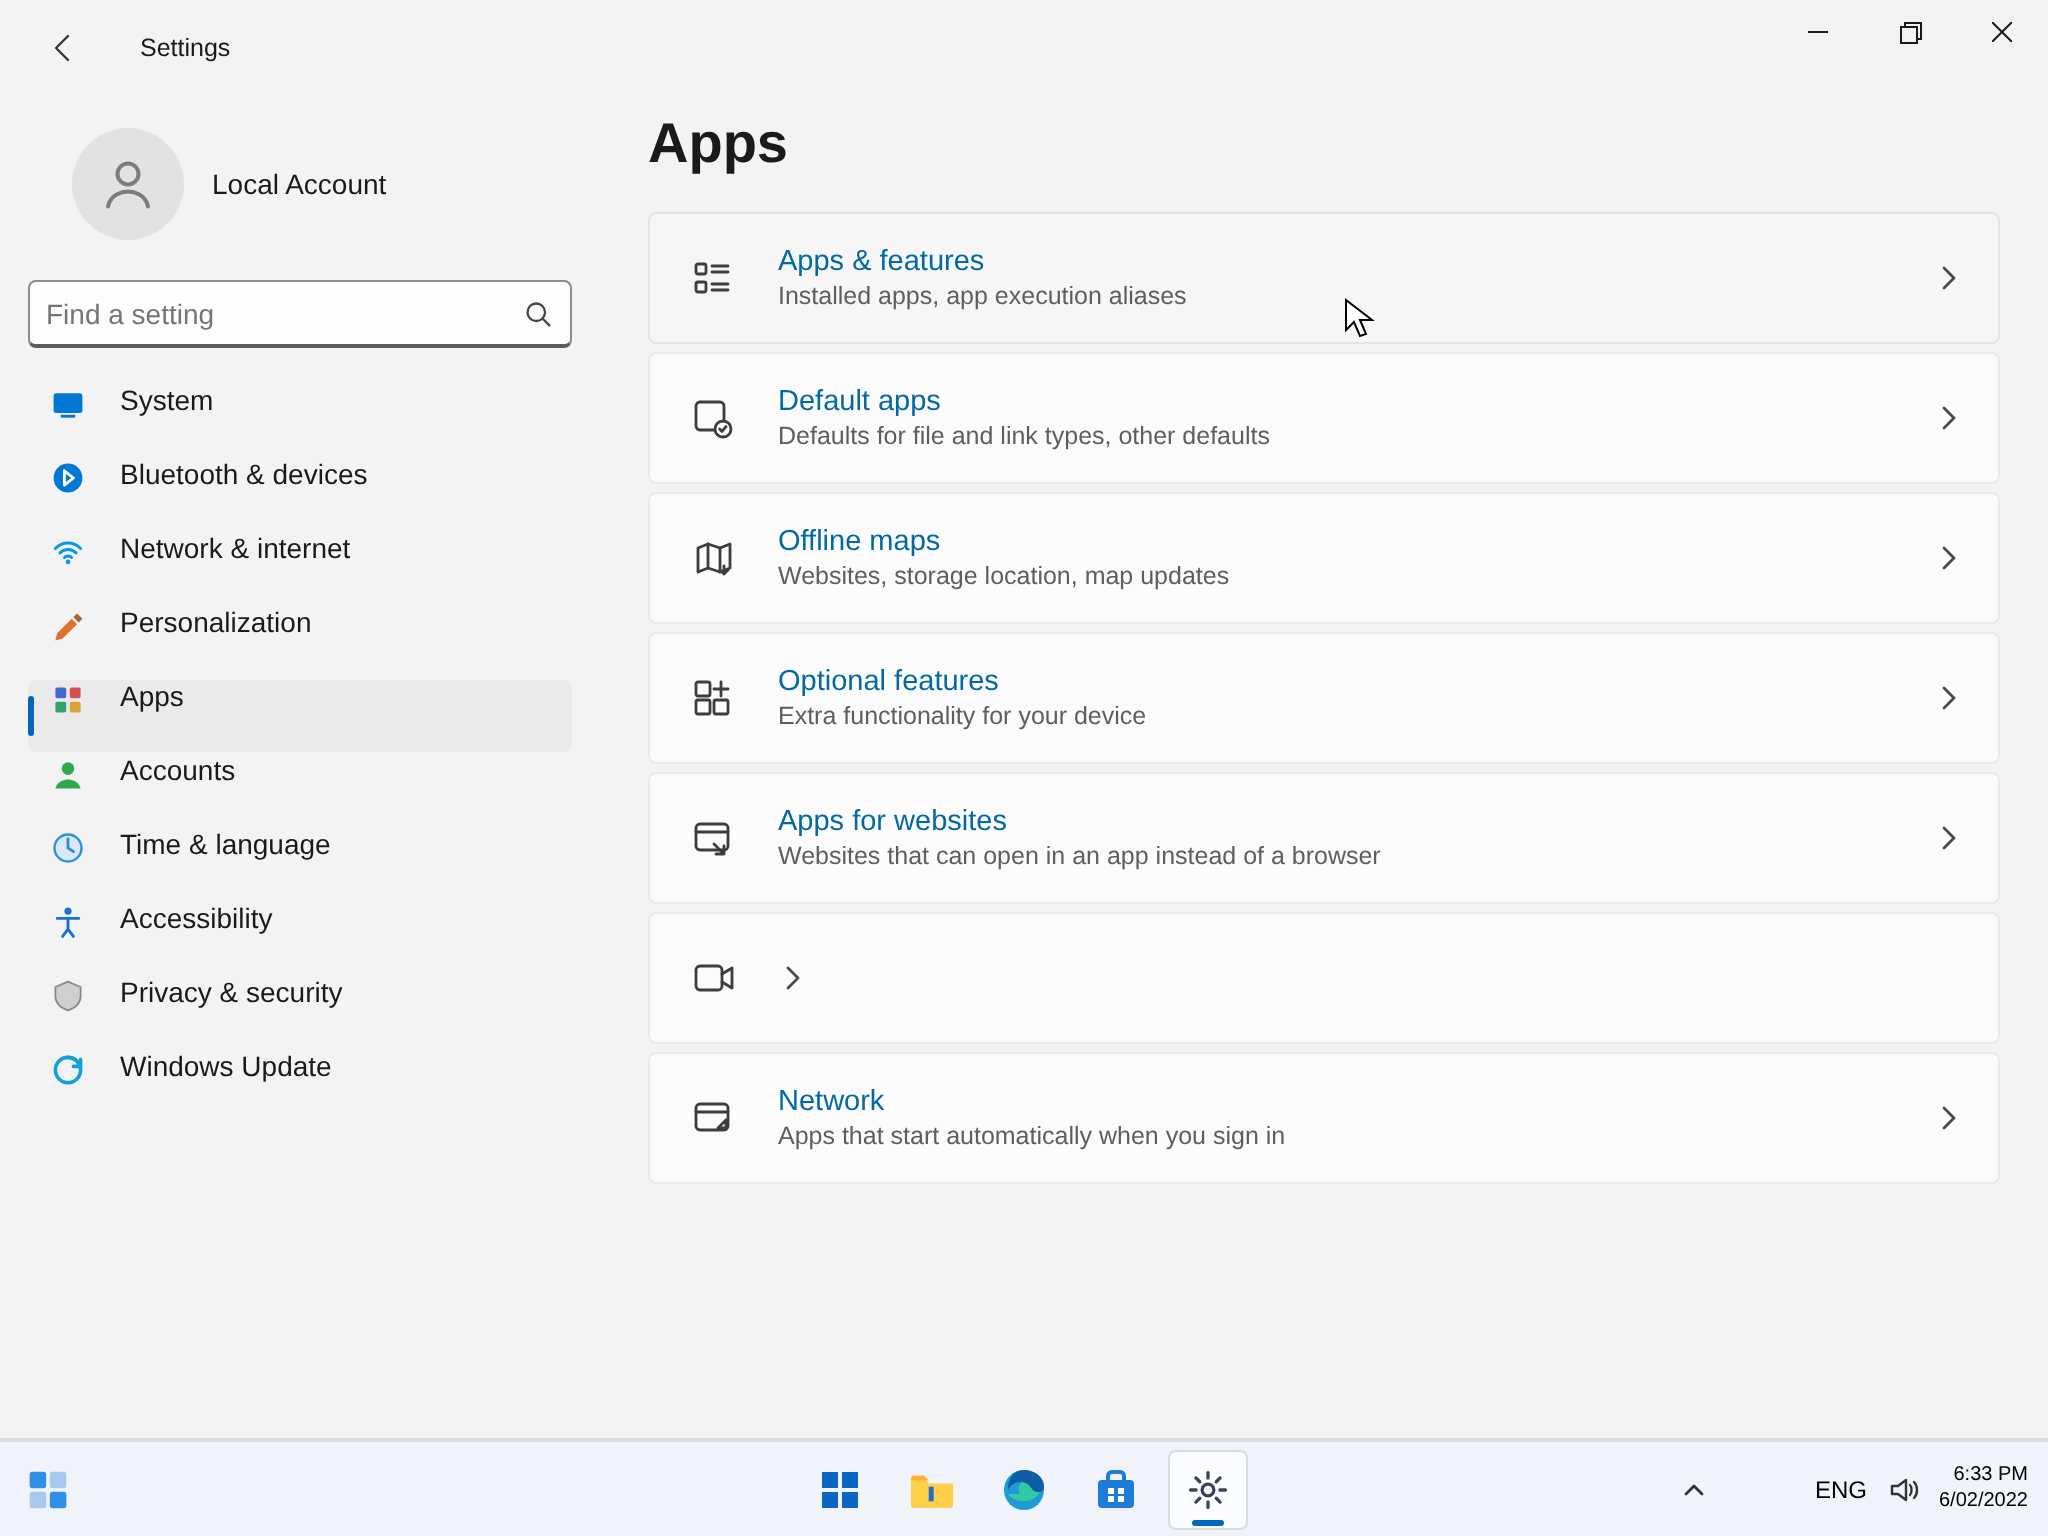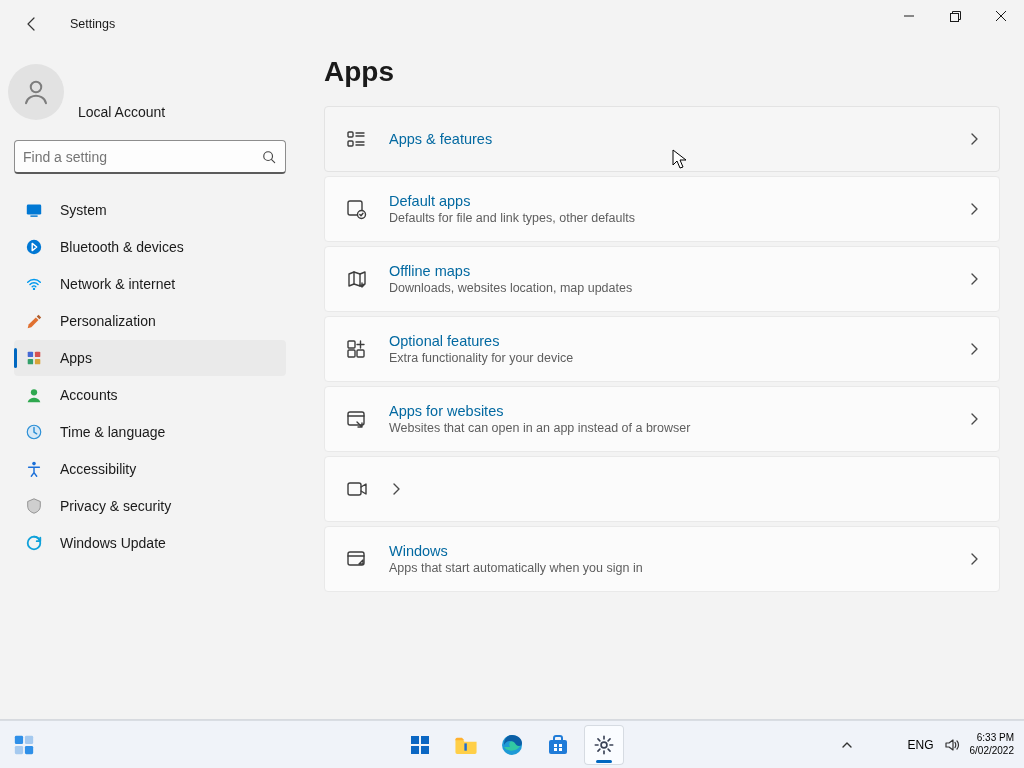--- a/index.html
+++ b/index.html
@@ -5,29 +5,29 @@
   * { box-sizing: border-box; margin: 0; padding: 0; font-family: "Segoe UI", "Segoe UI Variable", sans-serif; }
   html, body { width: 1024px; height: 768px; overflow: hidden; background: #f3f3f3; }
   .window { width: 1024px; height: 768px; position: relative; display: flex; flex-direction: column; }
   .titlebar { height: 48px; display: flex; align-items: center; padding-left: 16px; gap: 12px; }
   .titlebar .back { width: 32px; height: 32px; display:flex; align-items:center; justify-content:center; border-radius:4px; }
   .titlebar .title { font-size: 12.5px; margin-left: 10px; color:#1a1a1a; }
   .caption-buttons { position:absolute; top:0; right:0; height:32px; display:flex; }
   .caption-buttons div { width:46px; height:32px; display:flex; align-items:center; justify-content:center; }
   .body { flex:1; display:flex; }
   .sidebar { width: 300px; padding: 12px 0 0 0; display:flex; flex-direction:column; }
-  .profile { display:flex; align-items:flex-end; padding: 4px 0 20px 8px; gap:14px; }
+  .profile { display:flex; align-items:center; padding: 4px 0 20px 36px; gap:14px; }
   .avatar { width:56px; height:56px; border-radius:50%; background:#e2e2e2; display:flex; align-items:center; justify-content:center; }
   .profile .name { font-size:14px; color:#1a1a1a; }
   .search-wrap { padding: 0 14px 16px 14px; }
   .search { position:relative; height:34px; border:1px solid #8d8d8d; border-bottom:2px solid #5b5b5b; border-radius:4px; background:#fdfdfd; display:flex; align-items:center; padding: 0 8px; }
   .search input { border:none; outline:none; background:transparent; font-size:14px; flex:1; color:#be185d; }
   .search .sicon { width:16px; height:16px; display:flex; align-items:center; justify-content:center; color:#444;}
   .nav { padding: 2px 14px 0 14px; display:flex; flex-direction:column; gap:1px; }
-  .nav-item { height:36px; border-radius:4px; display:flex; align-items:center; padding-left:10px; gap:16px; font-size:14px; color:#1a1a1a; position:relative; cursor:default;}
+  .nav-item { height:36px; border-radius:4px; display:flex; padding-left:10px; gap:16px; font-size:14px; color:#1a1a1a; position:relative; cursor:default;}
   .nav-item .icon { width:20px; height:20px; display:flex; align-items:center; justify-content:center; }
   .nav-item.selected { background:#eaeaea; }
   .nav-item.selected::before { content:""; position:absolute; left:0; top:8px; bottom:8px; width:3px; background:#0067c0; border-radius:2px; }
   .main { flex:1; padding: 8px 24px 0 24px; overflow-y:auto; }
   .main h1 { font-size:28px; font-weight:600; color:#1a1a1a; margin-bottom:18px; }
   .cards { display:flex; flex-direction:column; gap:4px; }
   .card { background:#fbfbfb; border:1px solid #e9e9e9; border-radius:4px; height:66px; display:flex; align-items:center; padding:0 18px 0 18px; gap:20px; cursor:default; }
   .card.hover { background:#f6f6f6; border-color:#e3e3e3; }
   .card .cicon { width:26px; height:26px; display:flex; align-items:center; justify-content:center; color:#444; }
   .card .ctext { flex:1; display:flex; flex-direction:column; gap:2px; }
@@ -209,20 +209,21 @@
             <span class="cicon">
               <svg width="22" height="22" viewBox="0 0 22 22">
                 <rect x="3" y="4" width="5" height="5" rx="1" stroke="#3d3d3d" fill="none" stroke-width="1.4" stroke-linecap="round" stroke-linejoin="round"></rect>
                 <path d="M11 5h8M11 8h8" stroke="#3d3d3d" fill="none" stroke-width="1.4" stroke-linecap="round" stroke-linejoin="round"></path>
                 <rect x="3" y="13" width="5" height="5" rx="1" stroke="#3d3d3d" fill="none" stroke-width="1.4" stroke-linecap="round" stroke-linejoin="round"></rect>
                 <path d="M11 14h8M11 17h8" stroke="#3d3d3d" fill="none" stroke-width="1.4" stroke-linecap="round" stroke-linejoin="round"></path>
               </svg>
             </span>
             <span class="ctext">
               <span class="ctitle">Apps &amp; features</span>
+              <span class="csub">Installed apps, app execution aliases</span>
             </span>
             <span class="chev">
               <svg width="14" height="14" viewBox="0 0 14 14">
                 <path d="M5 2l5 5-5 5" fill="none" stroke="#4a4a4a" stroke-width="1.4" stroke-linecap="round" stroke-linejoin="round"></path>
               </svg>
             </span>
           </div>
           <div class="card">
             <span class="cicon">
               <svg width="22" height="22" viewBox="0 0 22 22">
@@ -244,21 +245,21 @@
           <div class="card">
             <span class="cicon">
               <svg width="22" height="22" viewBox="0 0 22 22">
                 <path d="M4 6l5-2 6 2 5-2v12l-5 2-6-2-5 2z" stroke="#3d3d3d" fill="none" stroke-width="1.4" stroke-linecap="round" stroke-linejoin="round"></path>
                 <path d="M9 4v12M15 6v12" stroke="#3d3d3d" fill="none" stroke-width="1.4" stroke-linecap="round" stroke-linejoin="round"></path>
                 <path d="M17 15v4M15 17l2 2 2-2" stroke="#3d3d3d" fill="none" stroke-width="1.4" stroke-linecap="round" stroke-linejoin="round"></path>
               </svg>
             </span>
             <span class="ctext">
               <span class="ctitle">Offline maps</span>
-              <span class="csub">Downloads, websites location, map updates</span>
+              <span class="csub">Websites, storage location, map updates</span>
             </span>
             <span class="chev">
               <svg width="14" height="14" viewBox="0 0 14 14">
                 <path d="M5 2l5 5-5 5" fill="none" stroke="#4a4a4a" stroke-width="1.4" stroke-linecap="round" stroke-linejoin="round"></path>
               </svg>
             </span>
           </div>
           <div class="card">
             <span class="cicon">
               <svg width="22" height="22" viewBox="0 0 22 22">
@@ -311,21 +312,21 @@
           </div>
           <div class="card">
             <span class="cicon">
               <svg width="22" height="22" viewBox="0 0 22 22">
                 <rect x="3" y="4" width="16" height="13" rx="2" stroke="#3d3d3d" fill="none" stroke-width="1.4" stroke-linecap="round" stroke-linejoin="round"></rect>
                 <path d="M3 8h16" stroke="#3d3d3d" fill="none" stroke-width="1.4" stroke-linecap="round" stroke-linejoin="round"></path>
                 <path d="M14 16l4-4M18 12v4h-4" stroke="#3d3d3d" fill="none" stroke-width="1.4" stroke-linecap="round" stroke-linejoin="round"></path>
               </svg>
             </span>
             <span class="ctext">
-              <span class="ctitle">Windows</span>
+              <span class="ctitle">Network</span>
               <span class="csub">Apps that start automatically when you sign in</span>
             </span>
             <span class="chev">
               <svg width="14" height="14" viewBox="0 0 14 14">
                 <path d="M5 2l5 5-5 5" fill="none" stroke="#4a4a4a" stroke-width="1.4" stroke-linecap="round" stroke-linejoin="round"></path>
               </svg>
             </span>
           </div>
         </div>
     </div>

